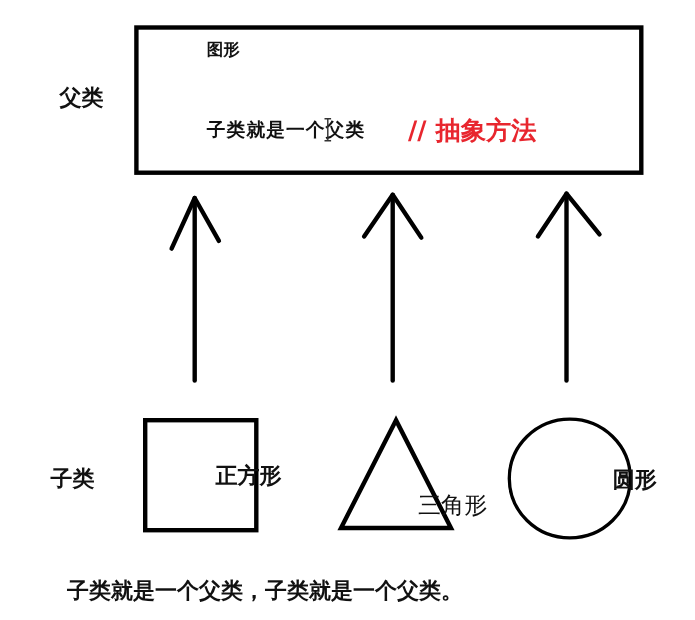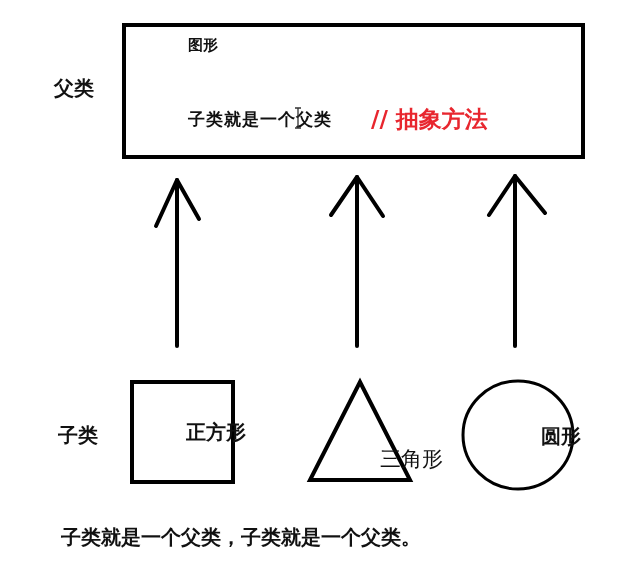--- a/index.html
+++ b/index.html
@@ -67,28 +67,28 @@
   </g>
 
   <rect x="132" y="382" width="101" height="100" fill="none" stroke="#000" stroke-width="4"></rect>
 
   <polygon points="360,382 310,480 410,480" fill="none" stroke="#000" stroke-width="4" stroke-linejoin="miter"></polygon>
 
   <ellipse cx="518" cy="435" rx="55" ry="54" fill="none" stroke="#000" stroke-width="3"></ellipse>
 </svg>
 
 <div class="abs lbl" style="left:13px; top:79px;">父类</div>
-<div class="abs lbl" style="left:17px; top:426px;">子类</div>
+<div class="abs lbl" style="left:5px; top:426px;">子类</div>
 
 <div class="abs lbl" style="left:147px; top:36px; font-size:15px;">图形</div>
 <div class="abs lbl" style="left:147px; top:110px; font-size:17px; letter-spacing:1px;">子类就是一个父类</div>
 
 <svg class="cursor" viewBox="0 0 8 22">
   <path d="M1 1 H7 M4 1 V21 M1 21 H7" stroke="#333" stroke-width="1.3" fill="none"></path>
 </svg>
 
 <div class="abs lbl comment" style="left:298px; top:110px; font-size:23px;margin-left:32px;">// 抽象方法</div>
 
-<div class="abs lbl" style="left:145px; top:423px;">正方形</div>
+<div class="abs lbl" style="left:155px; top:423px;">正方形</div>
 <div class="abs lbl" style="left:339px; top:450px; font-weight:normal; font-size:21px;">三角形</div>
-<div class="abs lbl" style="left:500px; top:427px;">圆形</div>
+<div class="abs lbl" style="left:516px; top:427px;">圆形</div>
 
 <div class="abs lbl" style="left:20px; top:528px;">子类就是一个父类，子类就是一个父类。</div>
 
 </body></html>

